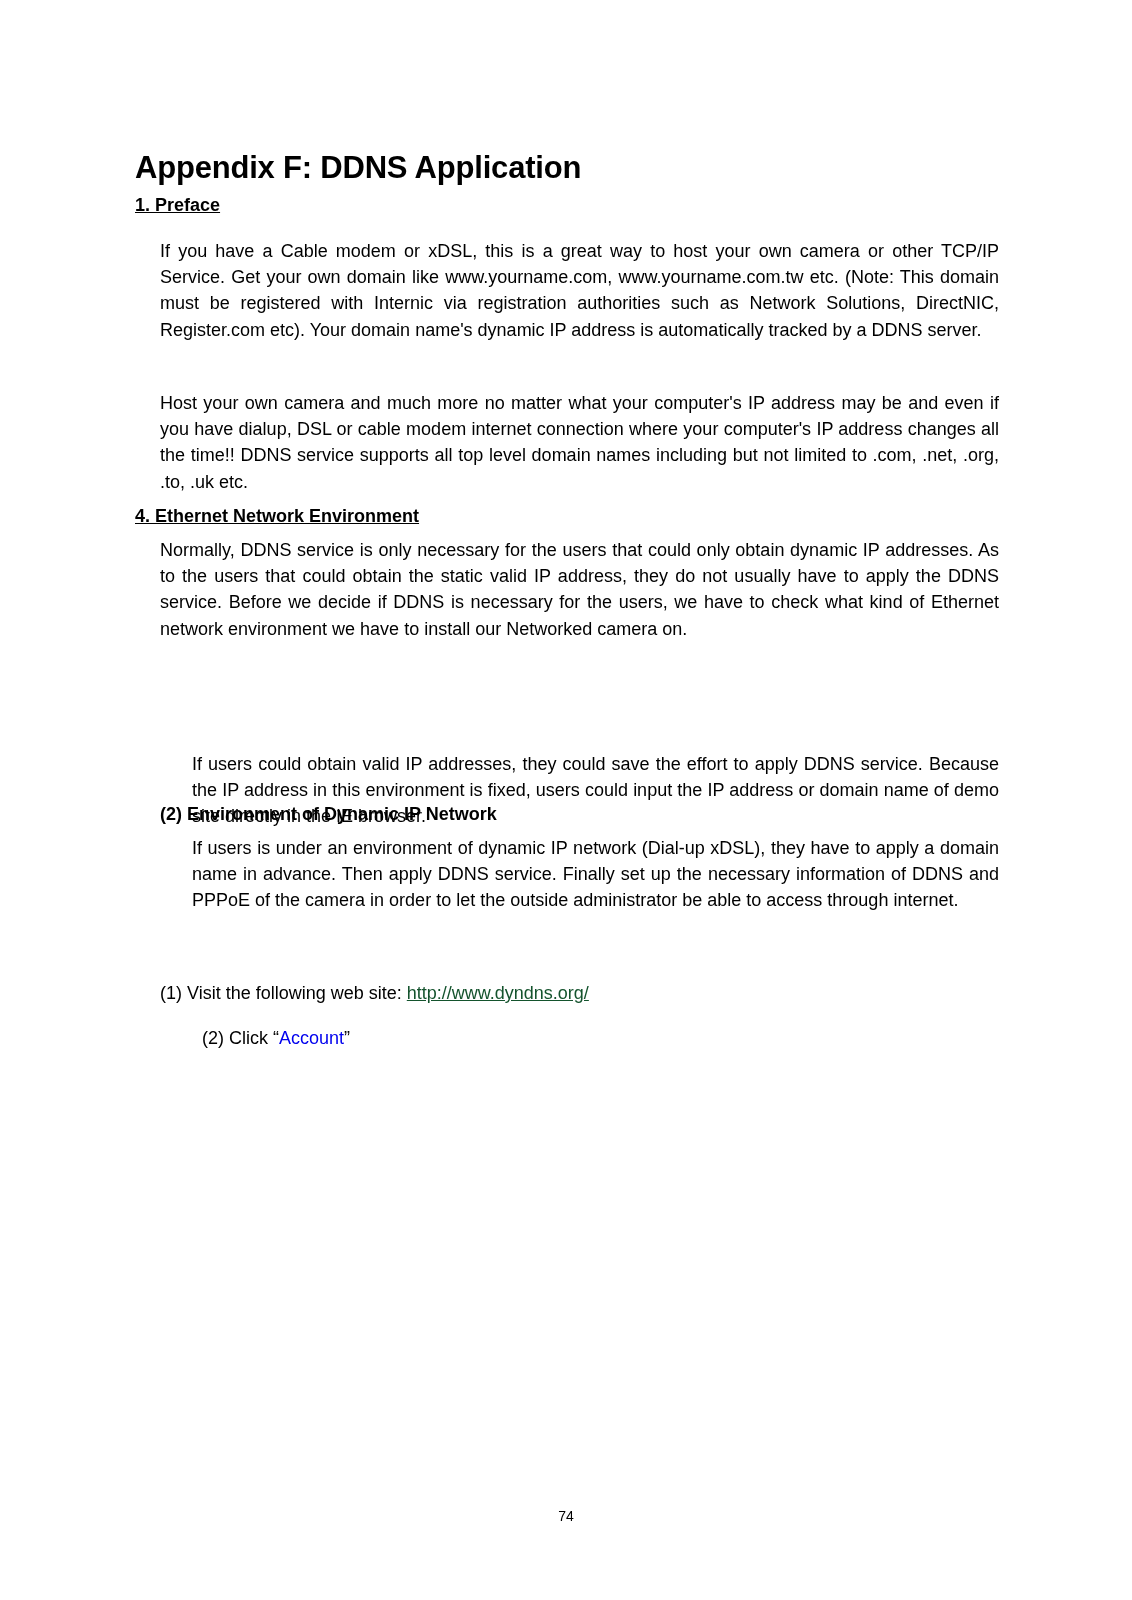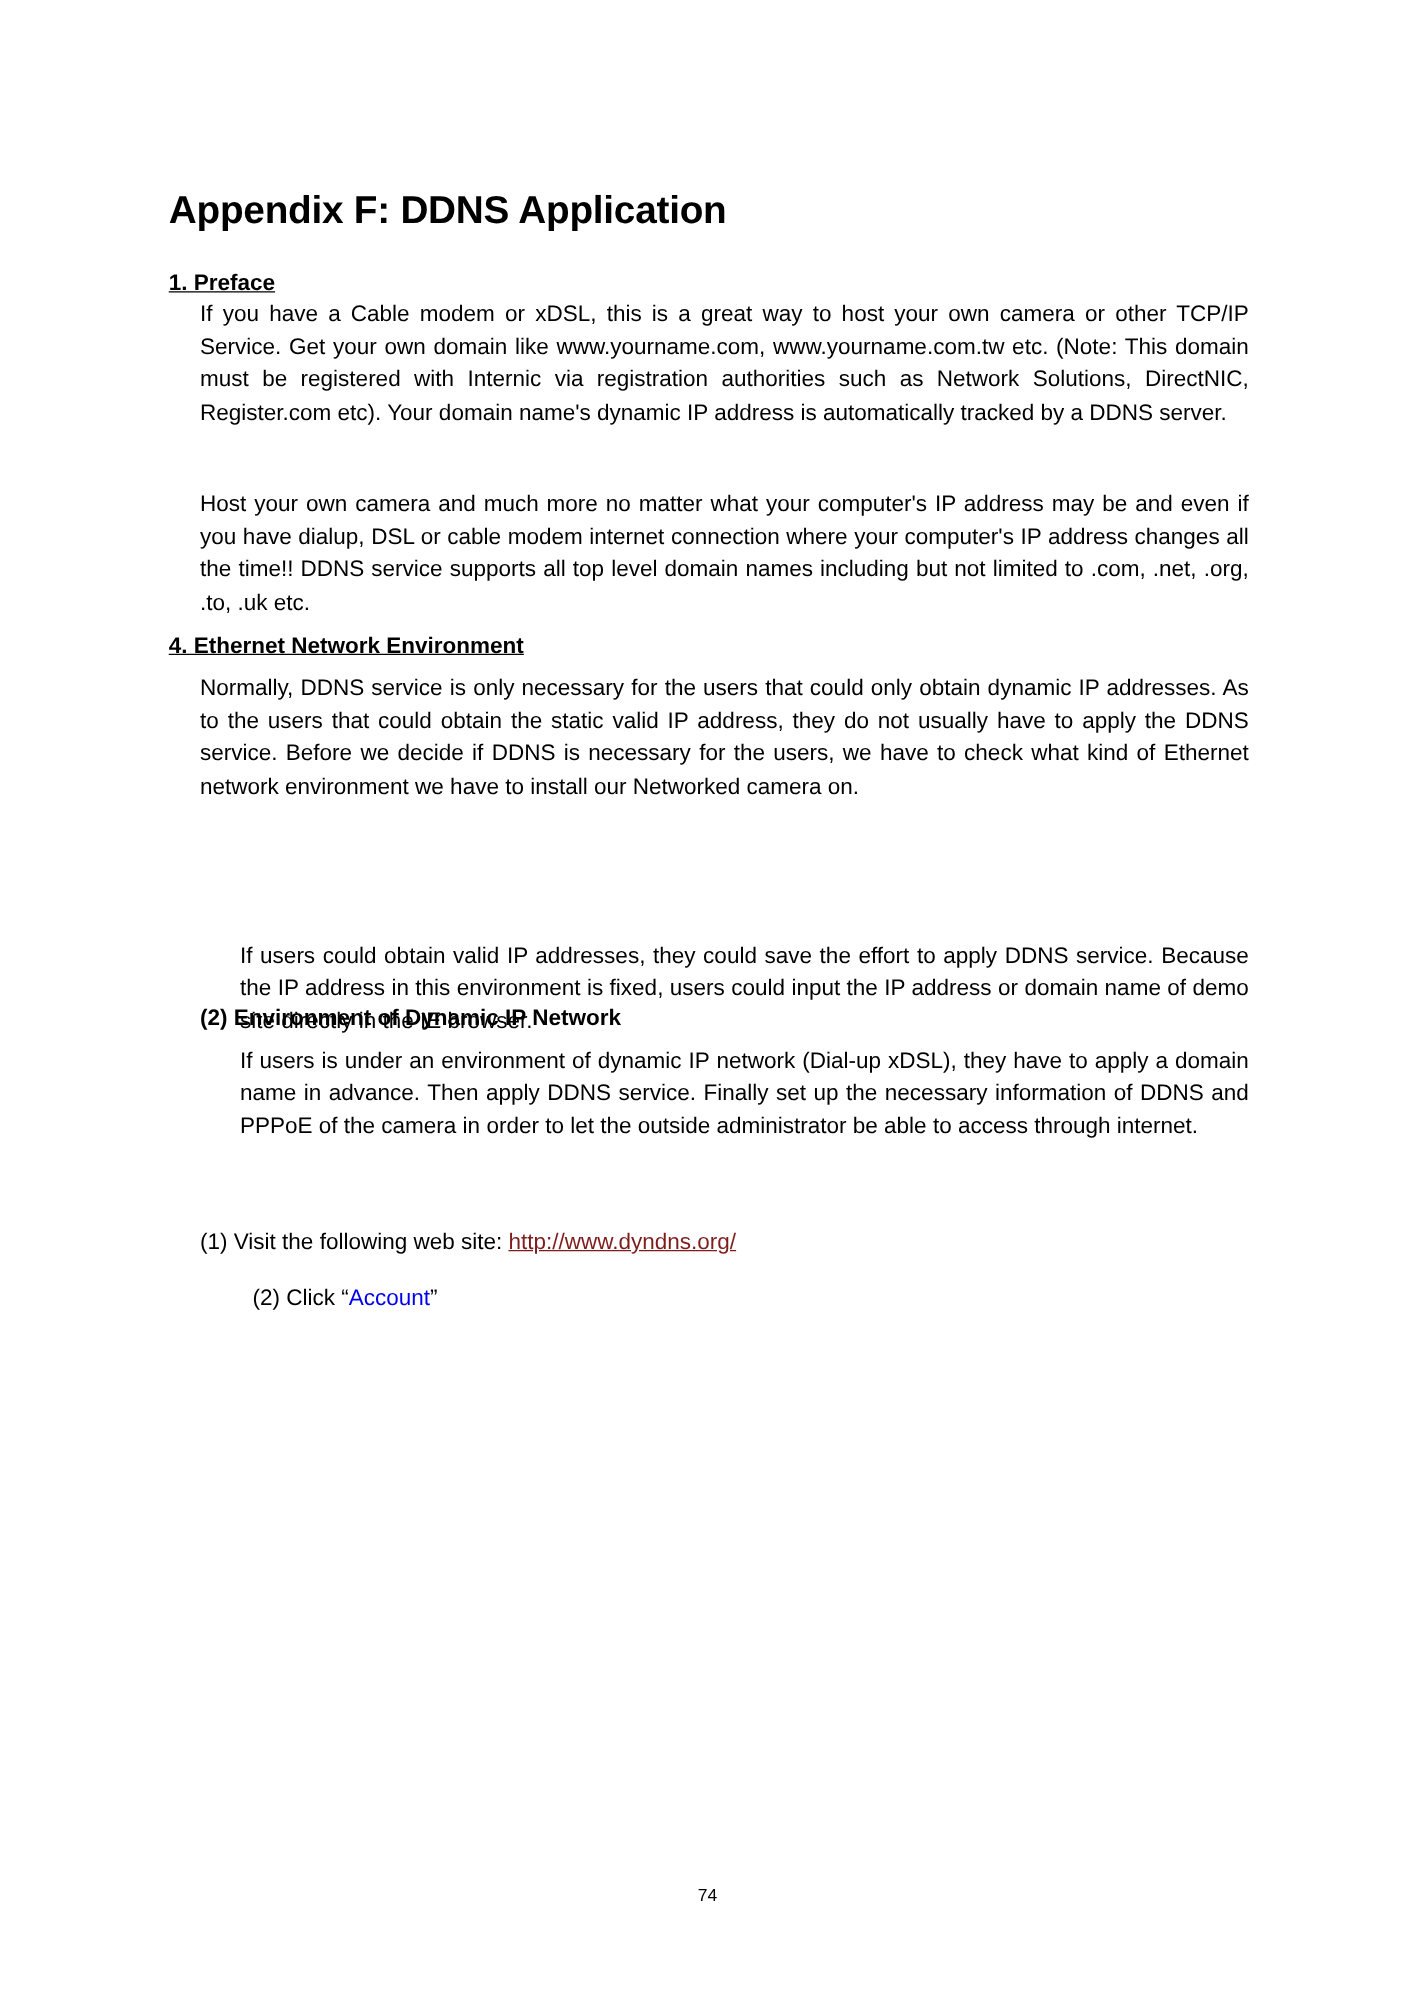--- a/index.html
+++ b/index.html
@@ -6,31 +6,31 @@
   body { width:1132px; height:1600px; position:relative; overflow:hidden;
          font-family:"Liberation Sans", sans-serif; color:#000; }
   .page { position:absolute; left:0; top:0; width:1132px; height:1204px; }
   h1 { position:absolute; left:135px; top:150px; margin:0; font-size:31px; font-weight:bold; letter-spacing:-0.2px; }
   .sec { position:absolute; left:135px; margin:0; font-size:18px; font-weight:bold; text-decoration:underline; }
   .sub { position:absolute; left:160px; margin:0; font-size:18px; font-weight:bold; }
   .para { position:absolute; margin:0; font-size:18px; line-height:26.2px; text-align:justify; text-align-last:left; }
   .p1 { left:160px; width:839px; }
   .p2 { left:192px; width:807px; }
   .step { position:absolute; left:160px; margin:0; font-size:18px; }
-  .link { color:#7f1d1d; text-decoration:underline; }
+  .link { color:#14532d; text-decoration:underline; }
   .blue { color:#0000ee; }
   .pagenum { position:absolute; top:1508px; left:0; width:1132px; text-align:center; font-size:14px; }
 </style>
 </head>
 <body>
 
 <div class="page">
   <h1>Appendix F: DDNS Application</h1>
 
-  <p class="sec" style="top:216px;">1. Preface</p>
+  <p class="sec" style="top:195px;">1. Preface</p>
   <p class="para p1" style="top:238px;">If you have a Cable modem or xDSL, this is a great way to host your own camera or other TCP/IP Service. Get your own domain like www.yourname.com, www.yourname.com.tw etc. (Note: This domain must be registered with Internic via registration authorities such as Network Solutions, DirectNIC, Register.com etc). Your domain name's dynamic IP address is automatically tracked by a DDNS server.</p>
   <p class="para p1" style="top:390px;">Host your own camera and much more no matter what your computer's IP address may be and even if you have dialup, DSL or cable modem internet connection where your computer's IP address changes all the time!! DDNS service supports all top level domain names including but not limited to .com, .net, .org, .to, .uk etc.</p>
 
   <p class="sec" style="top:506px;">4. Ethernet Network Environment</p>
   <p class="para p1" style="top:537px;">Normally, DDNS service is only necessary for the users that could only obtain dynamic IP addresses. As to the users that could obtain the static valid IP address, they do not usually have to apply the DDNS service. Before we decide if DDNS is necessary for the users, we have to check what kind of Ethernet network environment we have to install our Networked camera on.</p>
 
   <p class="para p2" style="top:751px;">If users could obtain valid IP addresses, they could save the effort to apply DDNS service. Because the IP address in this environment is fixed, users could input the IP address or domain name of demo site directly in the IE browser.</p>
 
   <p class="sub" style="top:804px;">(2) Environment of Dynamic IP Network</p>
   <p class="para p2" style="top:835px;">If users is under an environment of dynamic IP network (Dial-up xDSL), they have to apply a domain name in advance. Then apply DDNS service. Finally set up the necessary information of DDNS and PPPoE of the camera in order to let the outside administrator be able to access through internet.</p>

